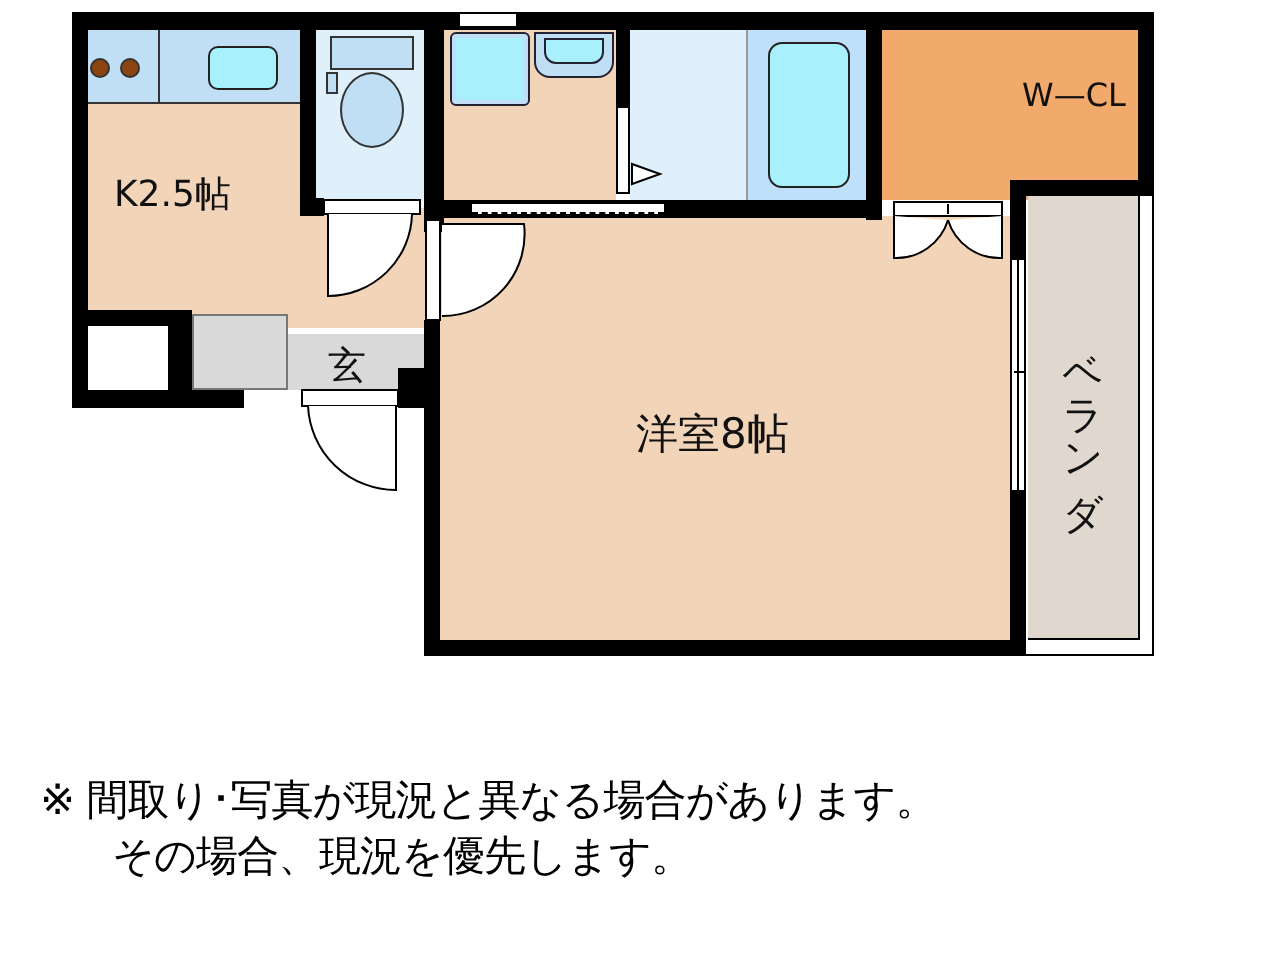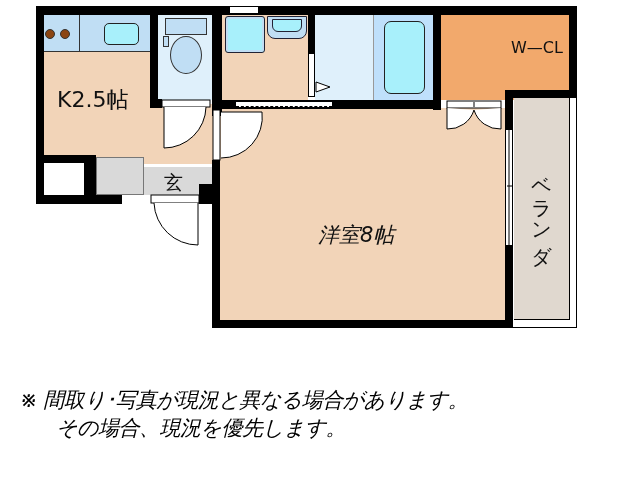--- a/index.html
+++ b/index.html
@@ -1,20 +1,20 @@
 <!DOCTYPE html>
 <html><head>
   <meta charset="utf-8">
   <style>
     html, body { margin: 0; padding: 0; background: #ffffff; }
     body { width: 638px; height: 480px; position: relative; overflow: hidden; font-family: "DejaVu Sans", sans-serif; }
     .abs { position: absolute; box-sizing: border-box; }
     .wall { position: absolute; background: #000; }
     .label { position: absolute; color: #111; white-space: nowrap; }
-    .note { position: absolute; left: 20px; font-size: 21px; color: #000; white-space: nowrap; letter-spacing: -0.5px; font-style: italic; }
+    .note { position: absolute; left: 20px; font-size: 21px; color: #000; white-space: nowrap; letter-spacing: -0.5px; }
     svg.overlay { position: absolute; left: 0; top: 0; }
   </style>
 </head>
 <body>
 
 <div class="abs" style="left:0;top:0;width:638px;height:340px;">
 
   <div class="abs" style="left:44px;top:14px;width:114px;height:150px;background:#f2d4b8;"></div>
   <div class="abs" style="left:140px;top:104px;width:75px;height:60px;background:#f2d4b8;"></div>
 
@@ -36,29 +36,29 @@
 
   <div class="abs" style="left:315px;top:14px;width:123px;height:86px;background:#dff0fb;"></div>
   <div class="abs" style="left:373px;top:14px;width:60px;height:86px;background:#bfe0fb;border-left:1px solid #999;"></div>
   <div class="abs" style="left:384px;top:21px;width:41px;height:73px;background:#a8f0fb;border:1px solid #222;border-radius:7px;"></div>
 
   <div class="abs" style="left:441px;top:14px;width:128px;height:86px;background:#f2a96c;"></div>
   <div class="abs" style="left:441px;top:90px;width:64px;height:10px;background:#f2a96c;"></div>
   <div class="label" style="left:463px;top:38px;font-size:16px;margin-left:48px;">W—CL</div>
 
   <div class="abs" style="left:220px;top:108px;width:285px;height:212px;background:#f2d4b8;"></div>
-  <div class="label" style="left:318px;top:221px;font-size:21px;font-style:italic;">洋室8帖</div>
+  <div class="label" style="left:318px;top:203px;font-size:21px;">洋室8帖</div>
 
   <div class="abs" style="left:514px;top:98px;width:56px;height:222px;background:#e0d8cf;border-right:1px solid #000;border-bottom:1px solid #000;"></div>
   <div class="abs" style="left:513px;top:98px;width:64px;height:230px;border-right:1px solid #000;border-bottom:1px solid #000;"></div>
   <div class="label" style="left:529px;top:163px;font-size:20px;width:24px;white-space:normal;line-height:25px;text-align:center;">
     <span style="writing-mode:vertical-rl;">ベランダ</span>
   </div>
 
-  <div class="label" style="left:57px;top:85px;font-size:22px;">K2.5帖</div>
+  <div class="label" style="left:57px;top:85px;font-size:18px;">K2.5帖</div>
 
   <div class="abs" style="left:96px;top:157px;width:48px;height:38px;background:#d9d9d9;border:1px solid #777;"></div>
   <div class="abs" style="left:144px;top:167px;width:69px;height:28px;background:#d9d9d9;"></div>
   <div class="label" style="left:164px;top:170px;font-size:19px;">玄</div>
   <div class="abs" style="left:44px;top:163px;width:40px;height:32px;background:#fff;"></div>
 
   <div class="wall" style="left:36px;top:6px;width:541px;height:9px;"></div>
   <div class="wall" style="left:36px;top:6px;width:8px;height:198px;"></div>
   <div class="wall" style="left:36px;top:195px;width:86px;height:9px;"></div>
   <div class="wall" style="left:36px;top:155px;width:60px;height:8px;"></div>

